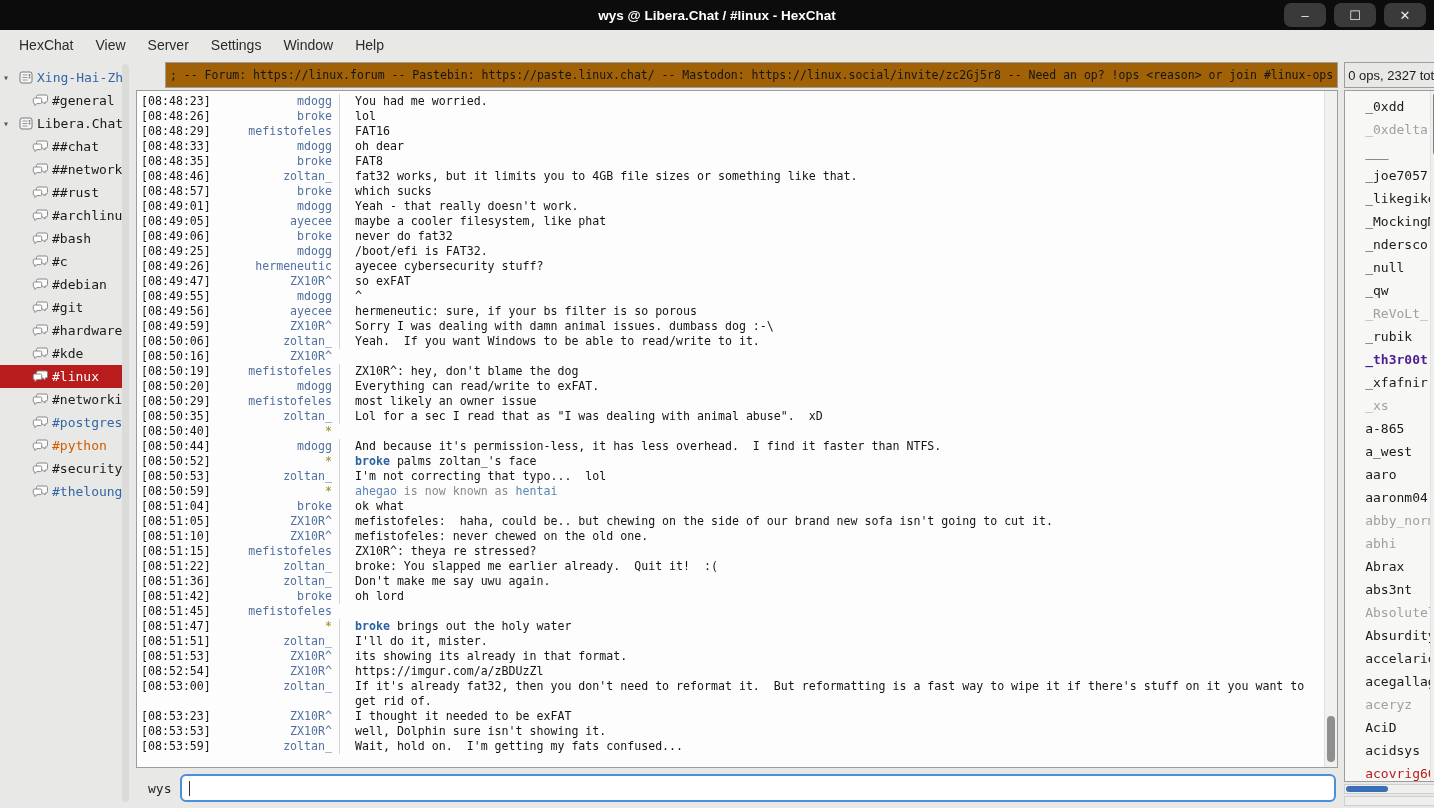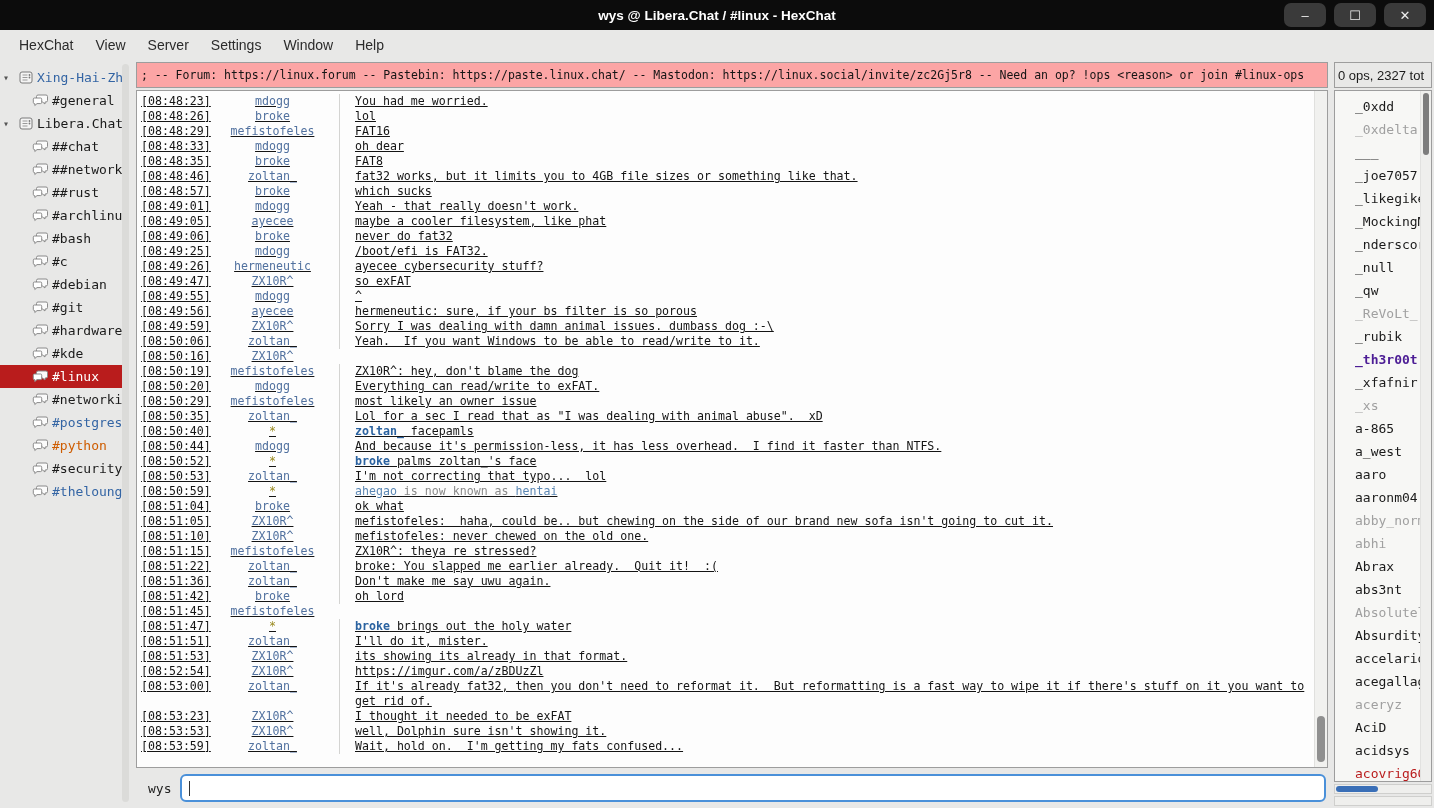--- a/index.html
+++ b/index.html
@@ -46,36 +46,36 @@
   .trow.channel { padding-left:32px; }
   .expander { width:16px; font-size:10px; color:#555; flex:none; }
   .ticon { flex:none; margin-right:4px; display:flex; align-items:center; }
   .tlabel { overflow:hidden; text-overflow:clip; }
   .trow.selected { background:#b91c1c; }
   .trow.selected .tlabel { color:#ffffff; }
 
   
   .main { flex:1; display:flex; flex-direction:column; padding:2px 6px 0 3px; }
   .topicbar {
-    height:26px; flex:none; background:#fca5a5; border:1px solid #9d9d9d;
+    height:26px; flex:none; background:#a16207; border:1px solid #9d9d9d;
     font:11.5px "DejaVu Sans Mono", monospace; color:#141414;
     display:flex; align-items:center; padding:0 4px;
-    white-space:nowrap; overflow:hidden; margin-bottom:2px;
+    white-space:nowrap; overflow:hidden; margin-bottom:2px;margin-left:29px;
   }
   .chat-wrap {
     flex:1; border:1px solid #9d9d9d; background:#fdfdfd;
     display:flex; overflow:hidden;
   }
   .chat-lines {
     flex:1; overflow:hidden; padding:3px 0 0 4px;
-    font:11.6px "DejaVu Sans Mono", monospace; line-height:15px; color:#141414;text-decoration:underline;
+    font:11.6px "DejaVu Sans Mono", monospace; line-height:15px; color:#141414;
   }
   .crow { display:flex; align-items:flex-start; }
   .ctime { width:72px; flex:none; white-space:pre; }
-  .cnick { width:126px; flex:none; text-align:center; padding-right:7px; white-space:pre; }
+  .cnick { width:126px; flex:none; text-align:right; padding-right:7px; white-space:pre; }
   .cmsg {
     flex:1; border-left:1px solid #d4d4d2; padding-left:15px;
     white-space:pre-wrap; word-break:break-word;
   }
   .actnick { font-weight:bold; }
   .chat-scrollbar {
     width:13px; flex:none; background:#f1f1ef; border-left:1px solid #e0e0de;
     position:relative;
   }
   .chat-thumb {
@@ -439,21 +439,20 @@
             <span class="cmsg">most likely an owner issue</span>
           </div>
           <div class="crow">
             <span class="ctime">[08:50:35]</span>
             <span class="cnick" style="color: rgb(81, 113, 159);">zoltan_</span>
             <span class="cmsg">Lol for a sec I read that as "I was dealing with animal abuse".  xD</span>
           </div>
           <div class="crow">
             <span class="ctime">[08:50:40]</span>
             <span class="cnick" style="color: rgb(154, 138, 32);">*</span>
-            <span class="cmsg"><span class="actnick" style="color: rgb(42, 98, 160);">zoltan_</span> facepamls</span>
           </div>
           <div class="crow">
             <span class="ctime">[08:50:44]</span>
             <span class="cnick" style="color: rgb(81, 113, 159);">mdogg</span>
             <span class="cmsg">And because it's permission-less, it has less overhead.  I find it faster than NTFS.</span>
           </div>
           <div class="crow">
             <span class="ctime">[08:50:52]</span>
             <span class="cnick" style="color: rgb(154, 138, 32);">*</span>
             <span class="cmsg"><span class="actnick" style="color: rgb(42, 98, 160);">broke</span> palms zoltan_'s face</span>

